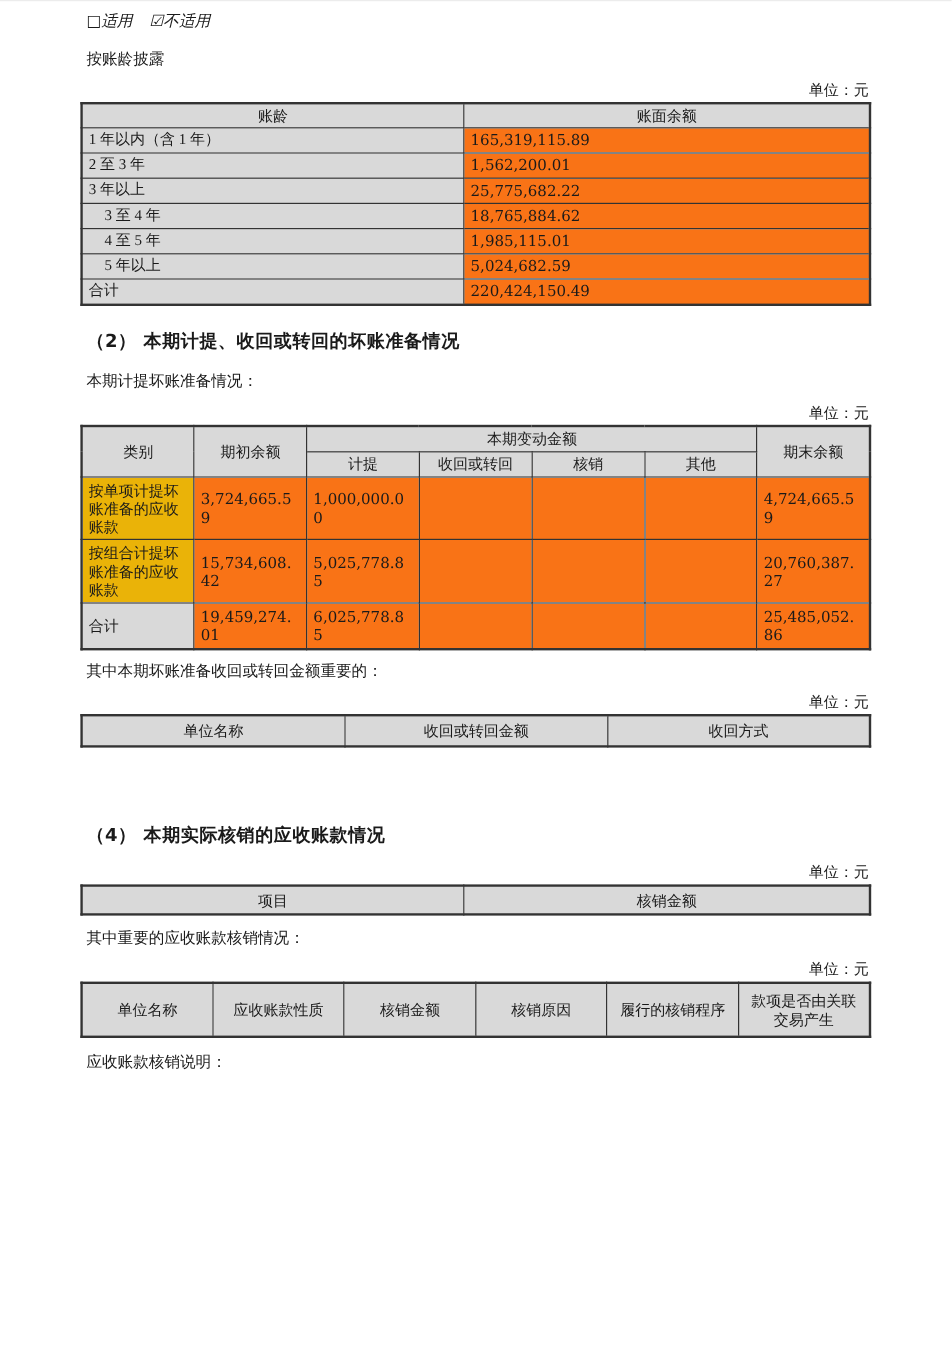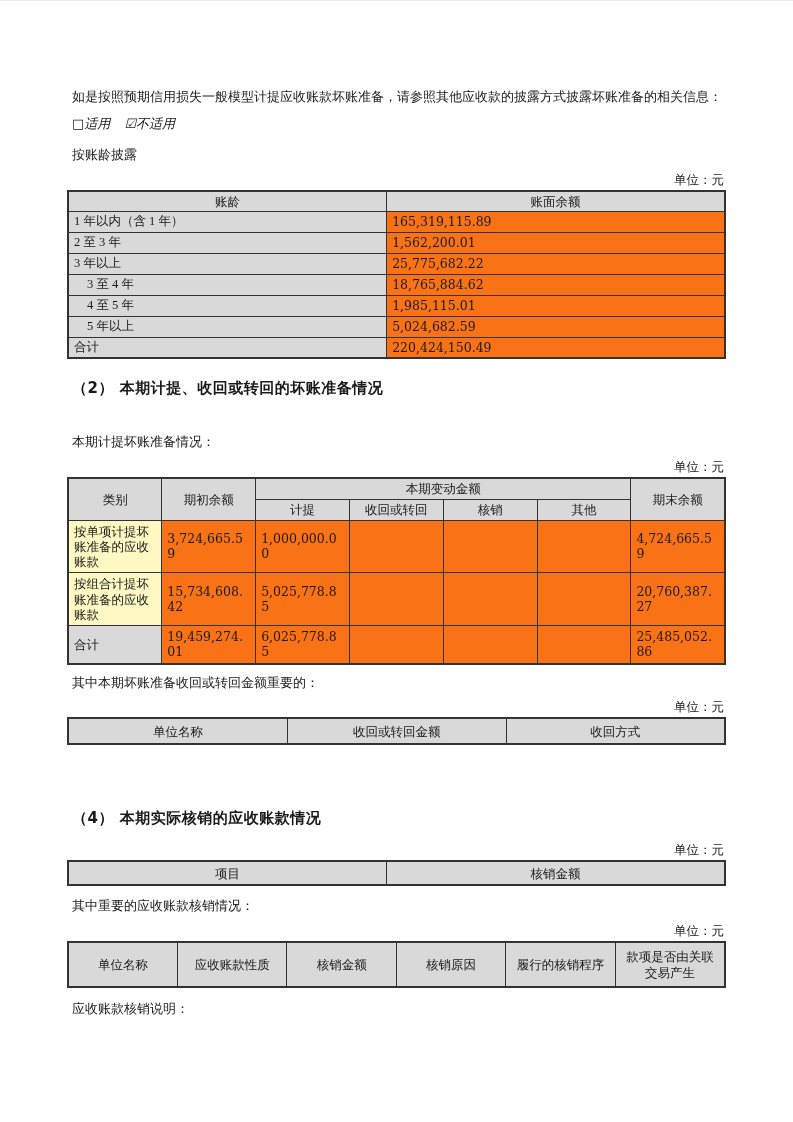--- a/index.html
+++ b/index.html
@@ -23,21 +23,21 @@
   }
   .txt {
     font-size: 13px;
     line-height: 1.3;
     margin: 0 0 0 5px;
   }
   .p-intro   { padding-top: 88px; }
   .p-check   { margin-top: 10px; font-style: italic; }
   .p-check .chk { margin-right: 10px; }
   .p-aging   { margin-top: 14px; }
-  .p-provision { margin-top: 36px; }
+  .p-provision { margin-top: 18px; }
   .p-recovery  { margin-top: 10px; }
   .p-important { margin-top: 12px; }
   .p-note      { margin-top: 13px; }
   .unit {
     text-align: right;
     font-size: 12.5px;
     margin: 8px 2px 3px 0;
     line-height: 1.2;
   }
   .u1 { margin-top: 8px; }
@@ -67,38 +67,37 @@
     vertical-align: middle;
     font-weight: normal;
     overflow: hidden;
   }
   .tbl th {
     background: #d9d9d9;
     text-align: center;
   }
   .lbl { background: #d9d9d9; text-align: left; font-family: Liberation Serif, serif; }
   .num { background: #f97316; text-align: left; word-break: break-all; }
-  .cat { background: #fef9c3; text-align: left; }
+  .cat { background: #eab308; text-align: left; }
   .t1 thead th { height: 17px; }
   .t1 tbody td { height: 21px; }
   .t1 .indent .lbl { padding-left: 18px; }
   .t2 thead th { height: 21px; }
   .t2 tbody td { padding-top: 3px; padding-bottom: 3px; }
   .t2 tr.total td.cat { background: #d9d9d9; }
   .t3 th { height: 26px; }
   .t4 th { height: 24px; }
   .t5 th { height: 45px; }
 </style>
 </head>
 <body>
 
 <div class="page">
   <div class="content">
 
-    <p class="txt p-intro">如是按照预期信用损失一般模型计提应收账款坏账准备，请参照其他应收款的披露方式披露坏账准备的相关信息：</p>
 
     <p class="txt p-check">
       <span class="chk">□适用</span>
       <span>☑不适用</span>
     </p>
 
     <p class="txt p-aging">按账龄披露</p>
 
     <div class="unit u1">单位：元</div>
 

